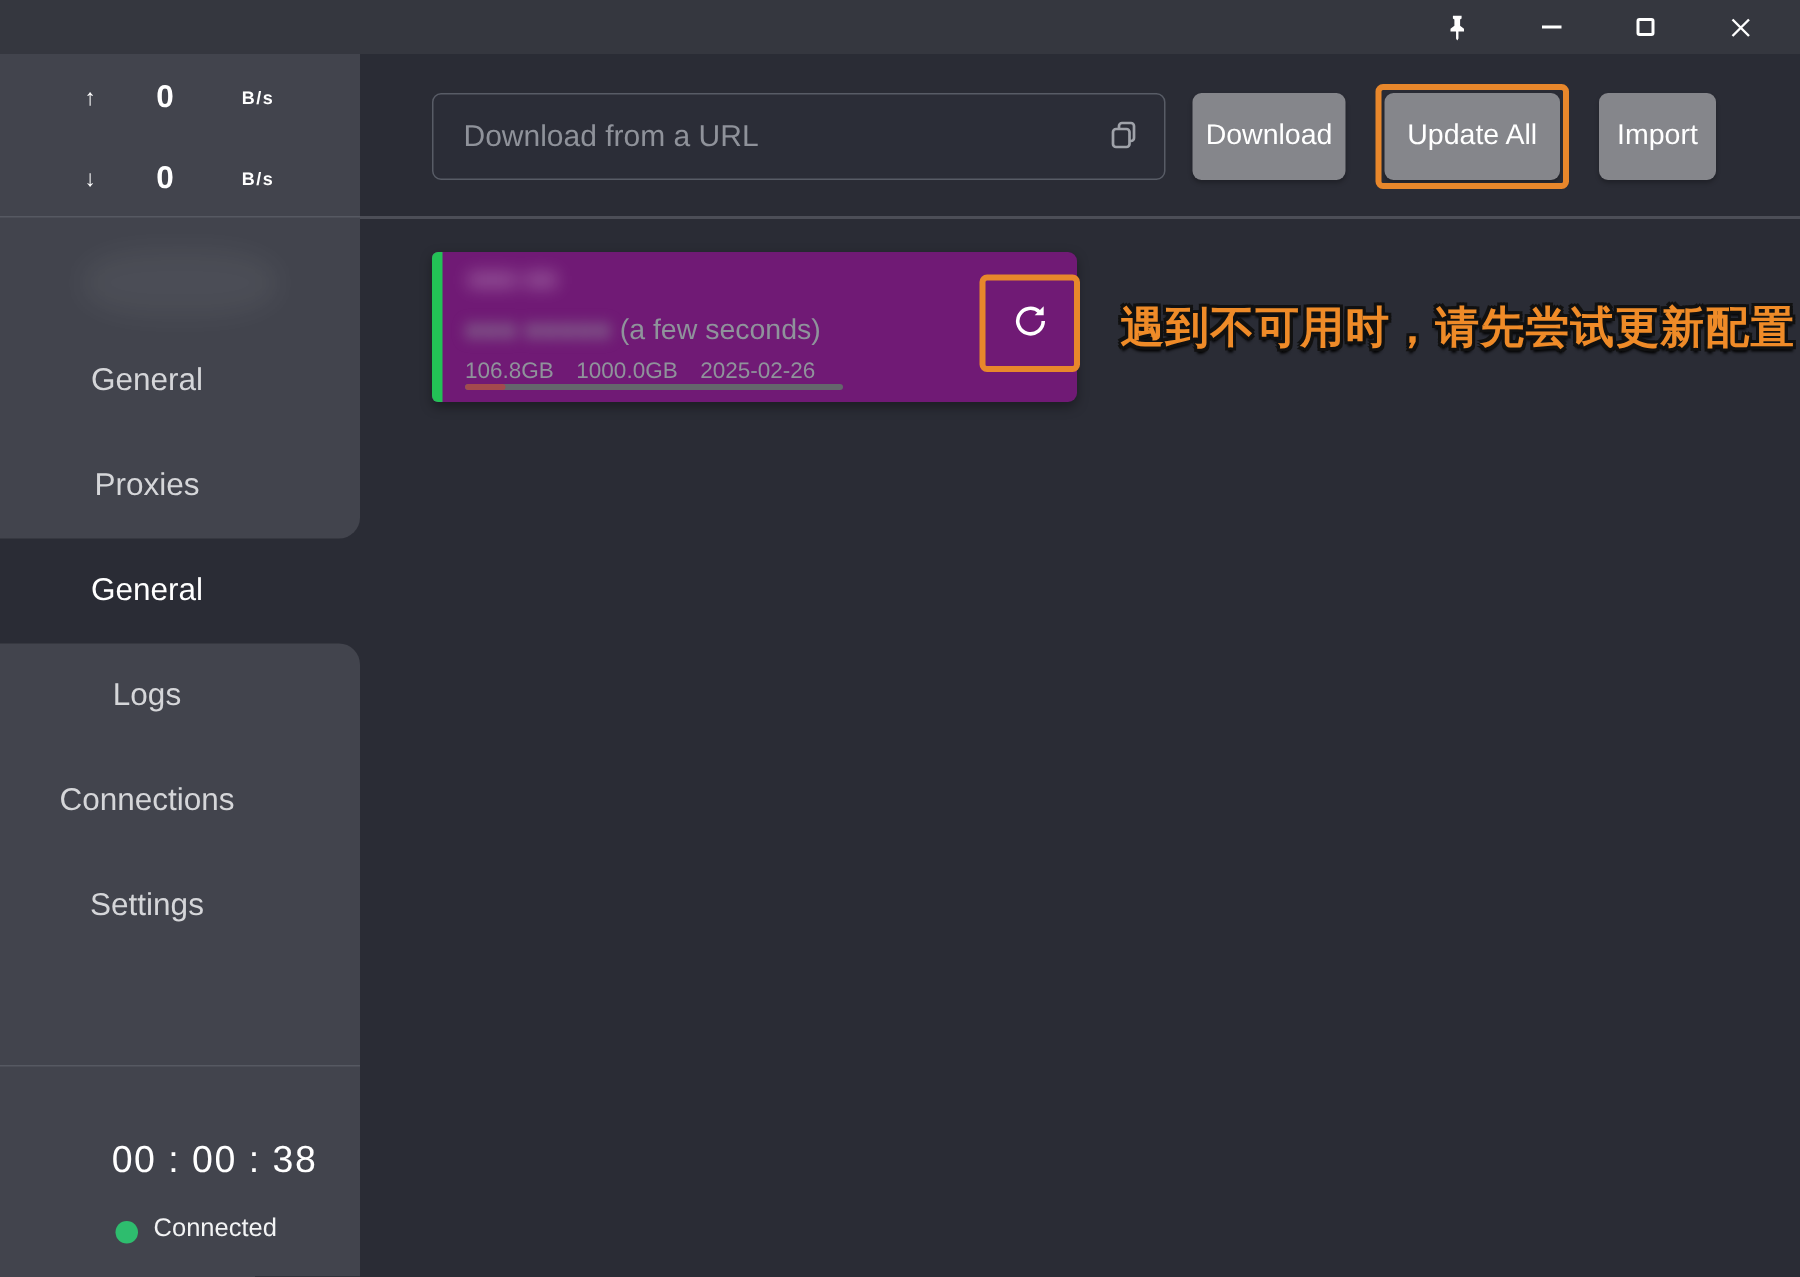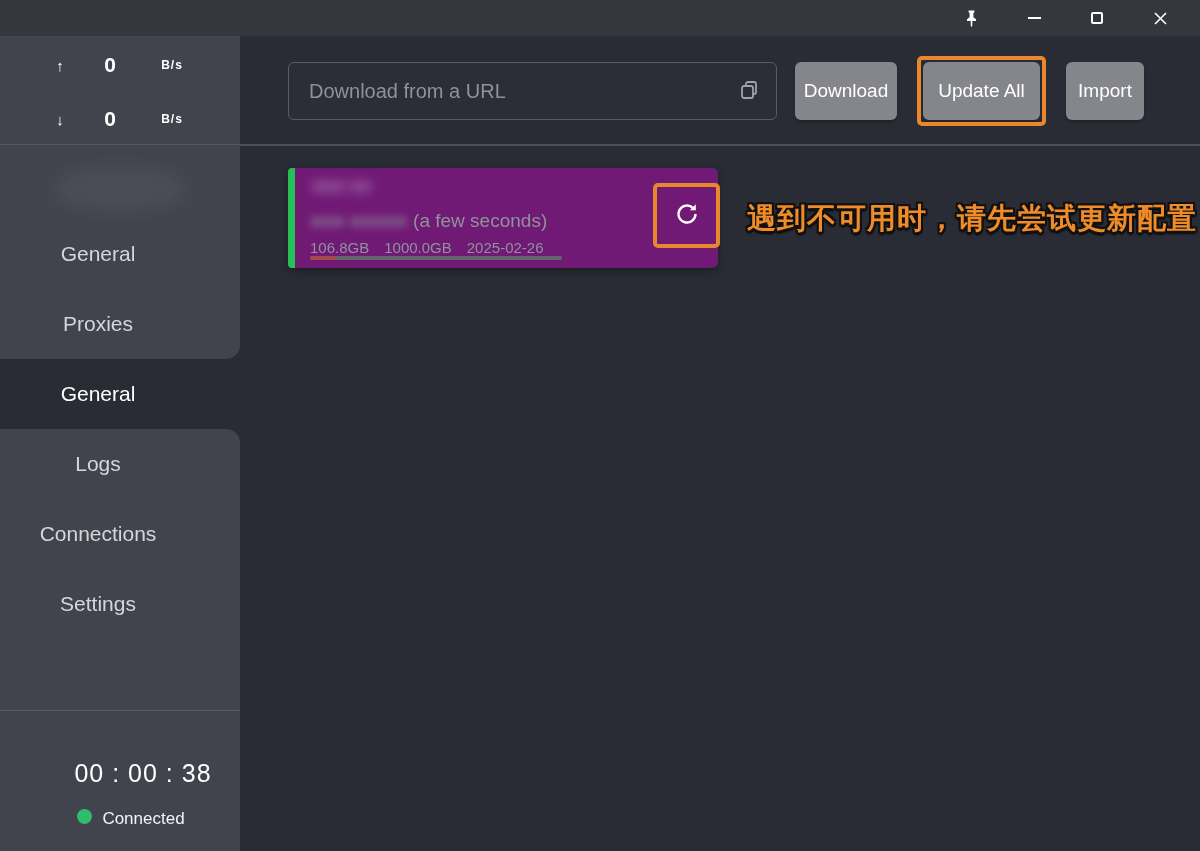--- a/index.html
+++ b/index.html
@@ -57,21 +57,21 @@
     font-size: 21px; color: #d5d6d9; cursor: pointer;
   }
   .nav-item.selected { color: #ffffff; font-weight: 500; }
 
   .timer {
     position: absolute; top: 330px; left: 0; width: 286px;
     text-align: center; font-size: 25px; color: #ffffff; letter-spacing: 1px;
   }
   .conn-row {
     position: absolute; top: 380px; left: 0; width: 262px;
-    display: flex; align-items: flex-start; justify-content: center; gap: 10px;
+    display: flex; align-items: flex-end; justify-content: center; gap: 10px;
   }
   .conn-dot { width: 15px; height: 15px; border-radius: 50%; background: #2ebd6e; }
   .conn-label { font-size: 17px; color: #f2f3f4; }
 
   
   .main { position: absolute; top: 36px; left: 240px; width: 960px; height: 815px; }
 
   .url-input {
     position: absolute; top: 26px; left: 48px; width: 489px; height: 58px;
     background: #2b2d37; border: 1px solid #585c66; border-radius: 6px;

